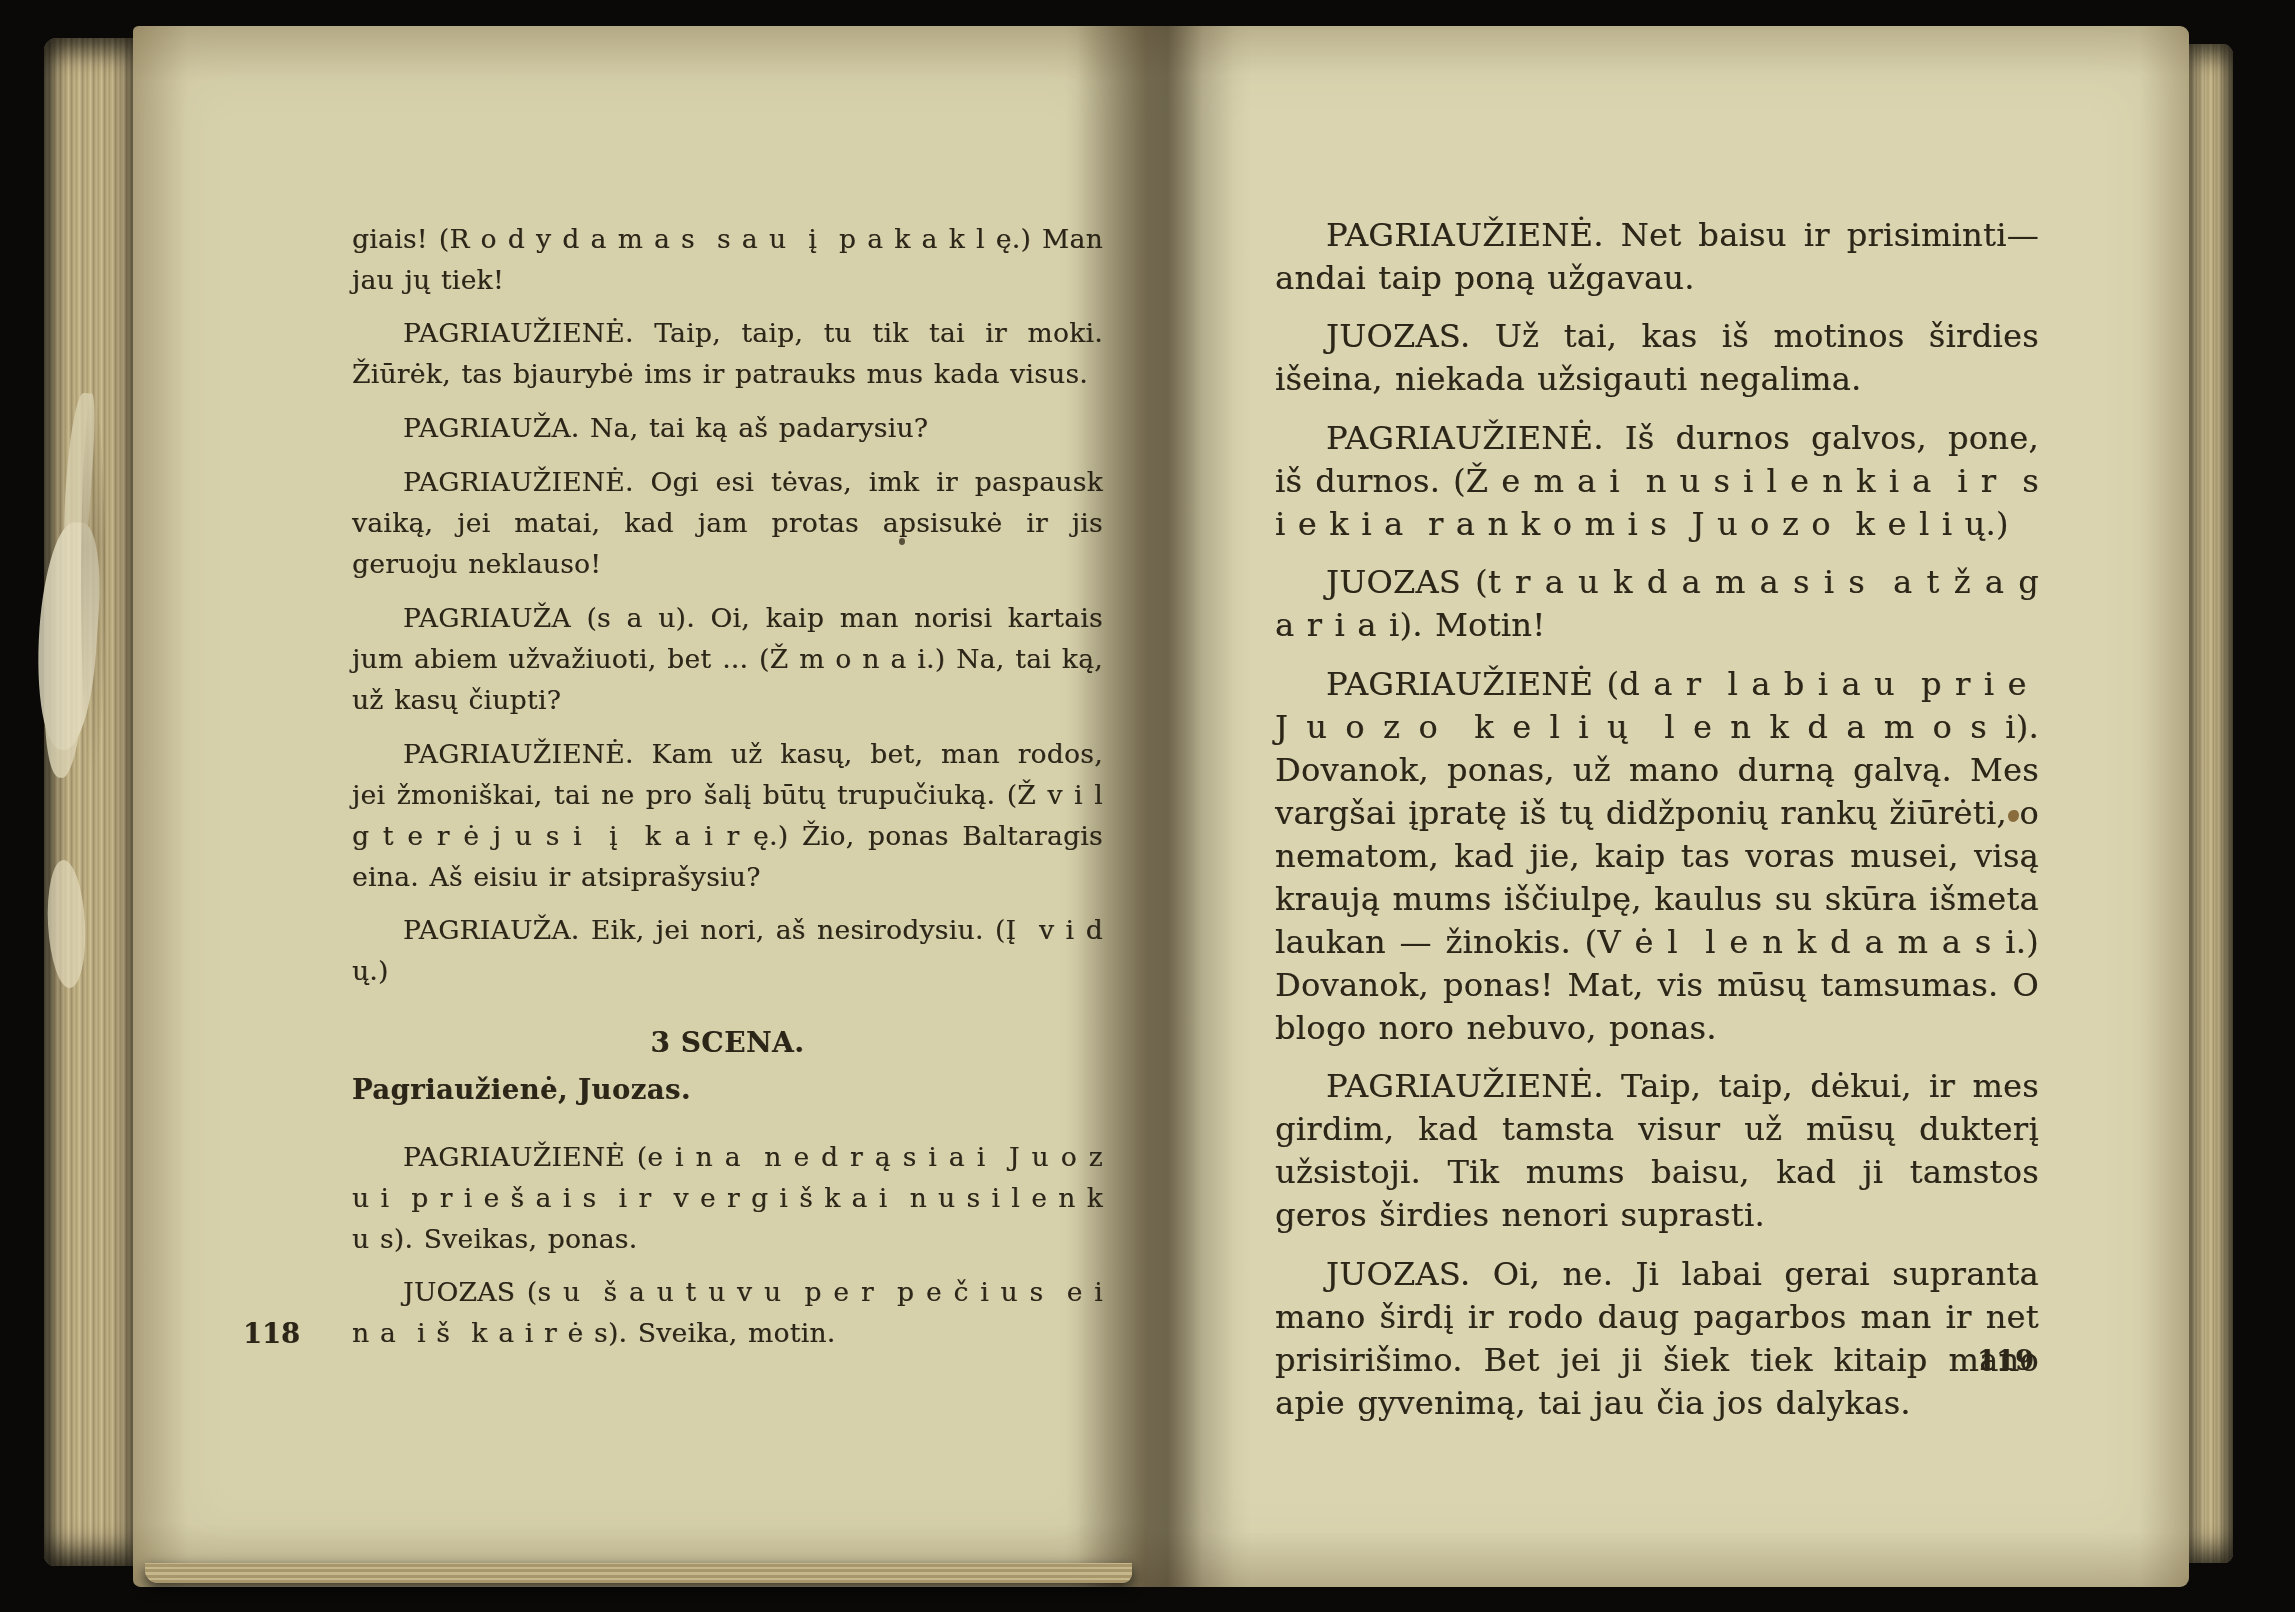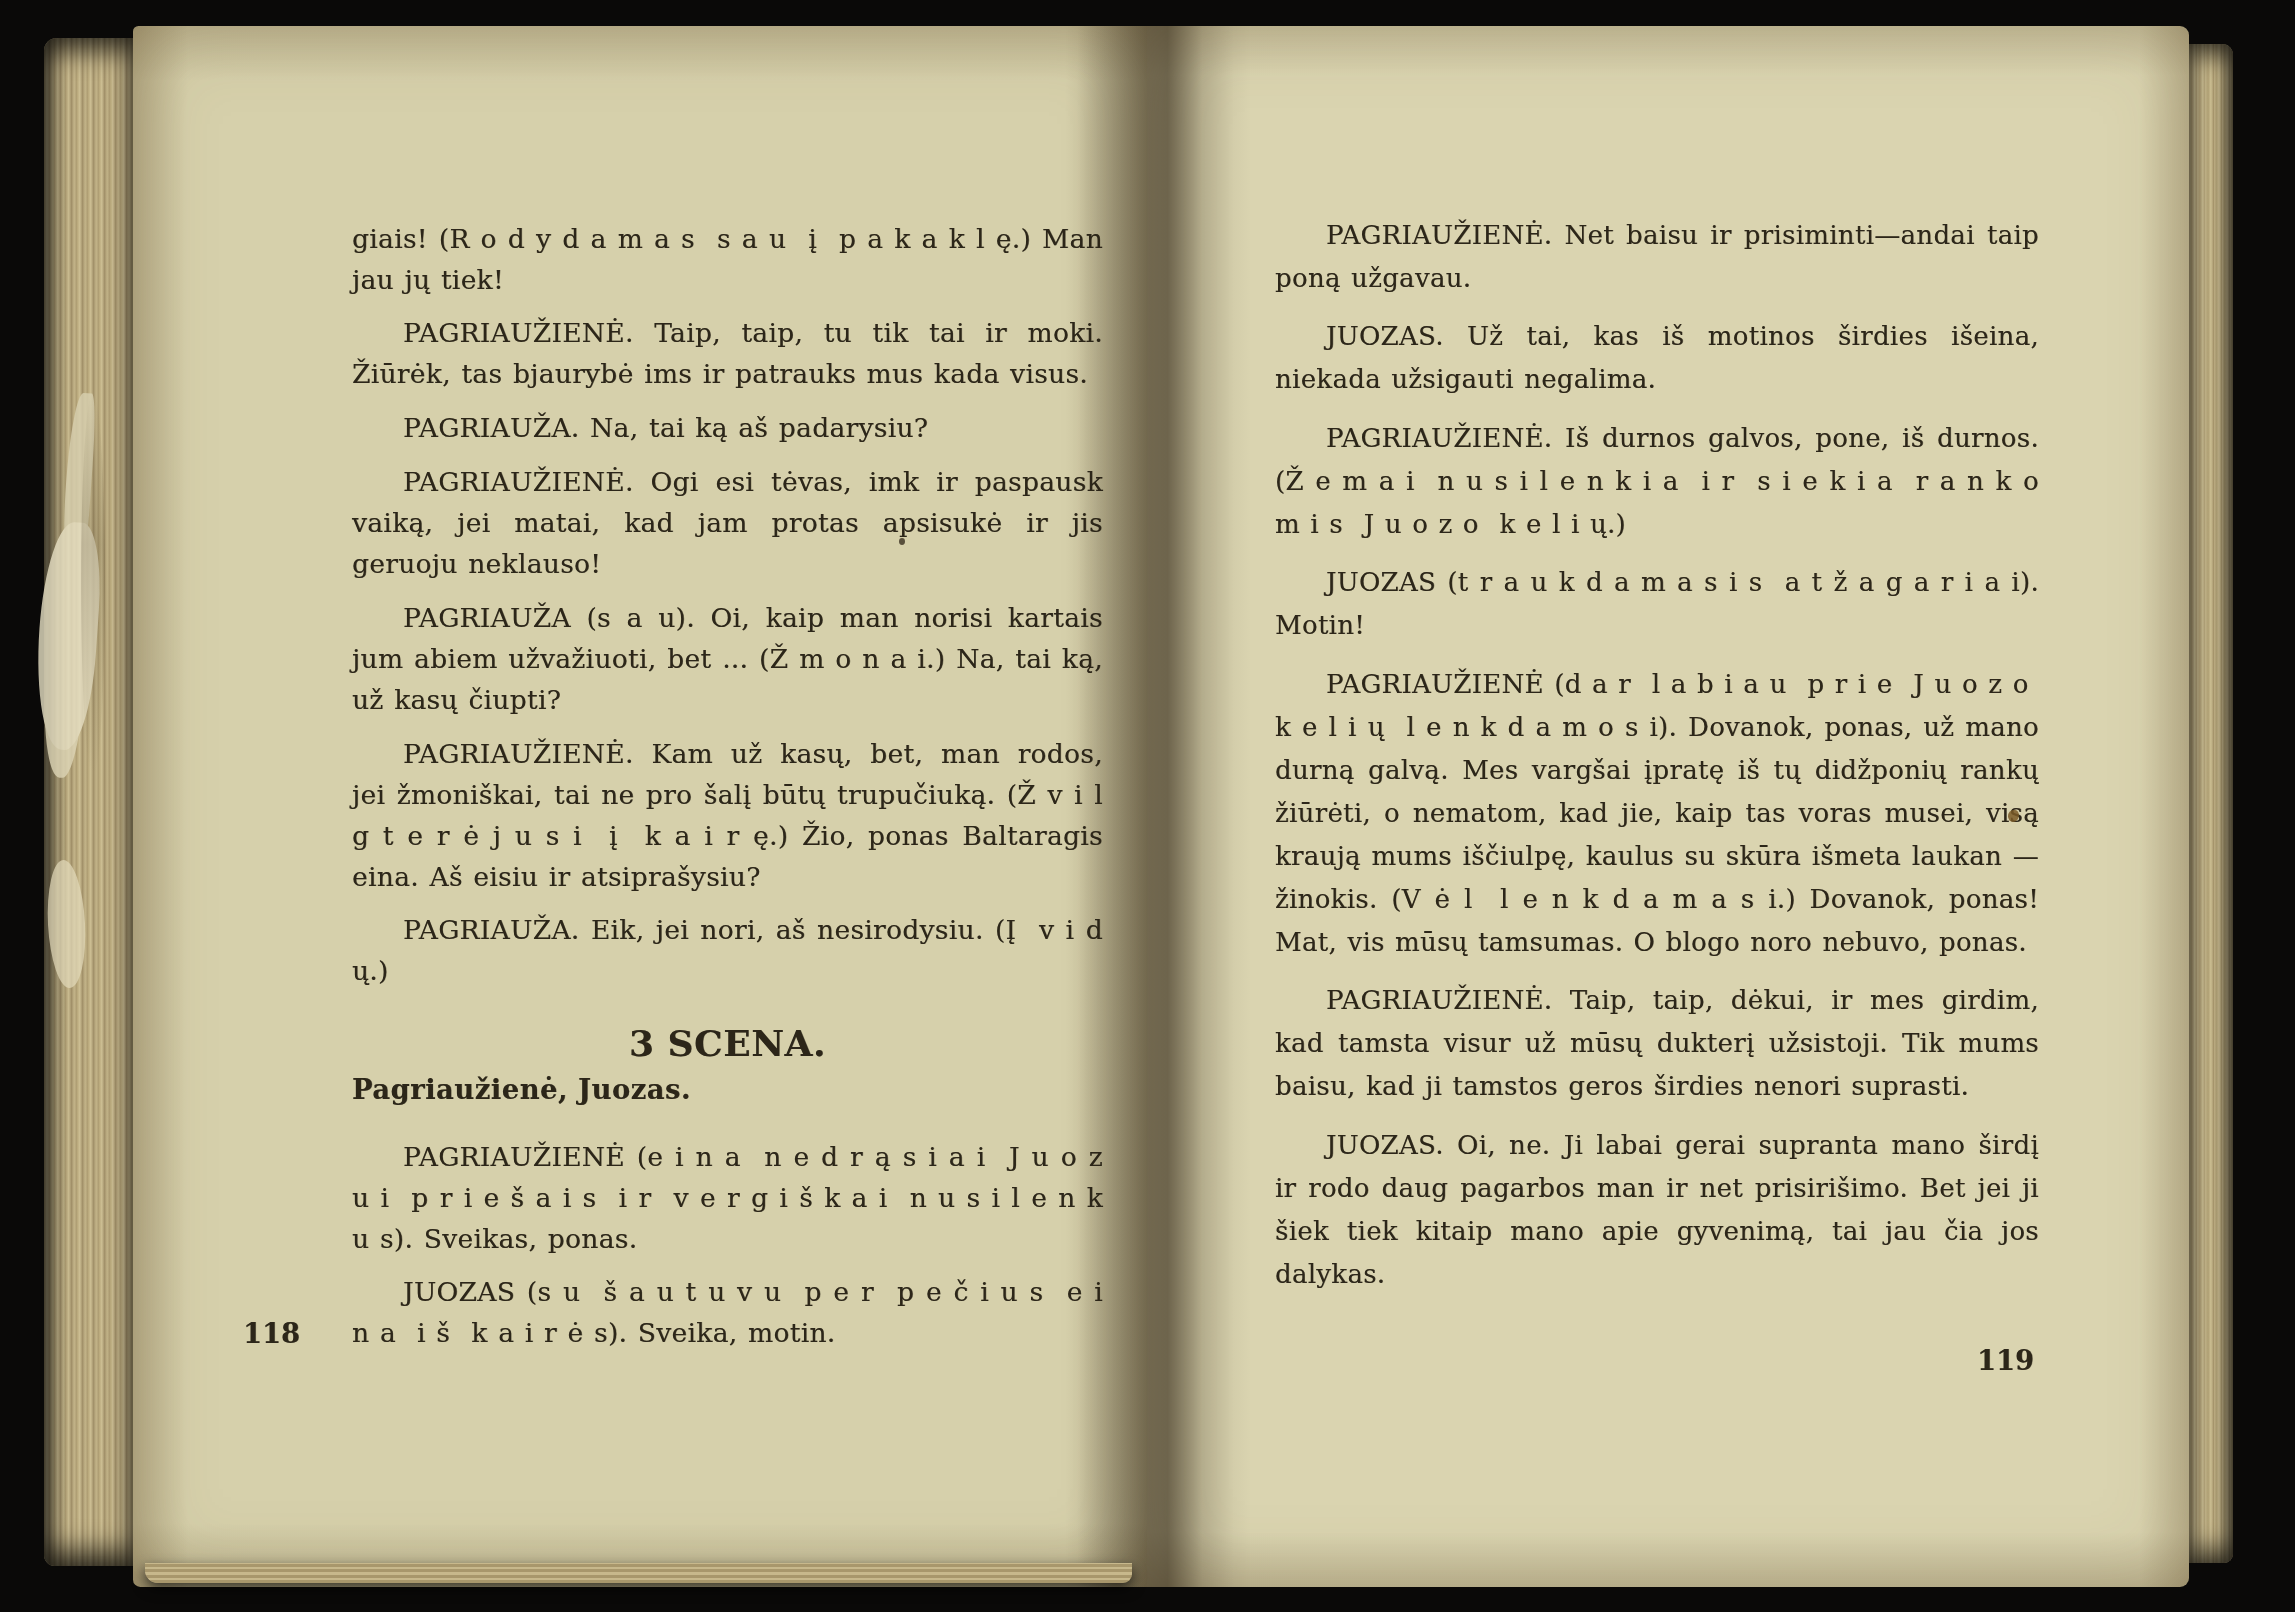--- a/index.html
+++ b/index.html
@@ -78,25 +78,25 @@
   
   .text-col{position:absolute;color:#2c2619;text-shadow:0.4px 0.4px 0.6px rgba(44,38,25,.45);}
   .page-left  .text-col{left:219px;top:192px;width:751px;}
   .page-right .text-col{left:128px;top:188px;width:764px;}
 
   .para{
     text-align:justify;text-indent:51px;margin:0 0 12.8px 0;
     letter-spacing:0.3px;word-spacing:1.8px;
   }
   .page-left  .para{font-size:26.5px;line-height:41px;}
-  .page-right .para{font-size:26px;line-height:43px;margin-bottom:15.5px;}
+  .page-right .para{font-size:32px;line-height:43px;margin-bottom:15.5px;}
   .para.no-indent{text-indent:0;}
 
   .scene-heading{
-    text-align:center;font-weight:bold;font-size:36px;line-height:42px;
+    text-align:center;font-weight:bold;font-size:28px;line-height:42px;
     margin:31px 0 3.7px 0;letter-spacing:0.5px;
   }
   .scene-characters{
     text-align:left;font-weight:bold;font-size:27.4px;line-height:42px;
     margin:0 0 25.6px 0;letter-spacing:0.5px;
   }
 
   .page-number{position:absolute;font-weight:bold;font-size:27.4px;color:#2c2619;text-shadow:0.4px 0.4px 0.6px rgba(44,38,25,.45);}
   .page-number.left{left:110px;top:1291px;}
   .page-number.right{left:830px;top:1318px;text-align:center;}

